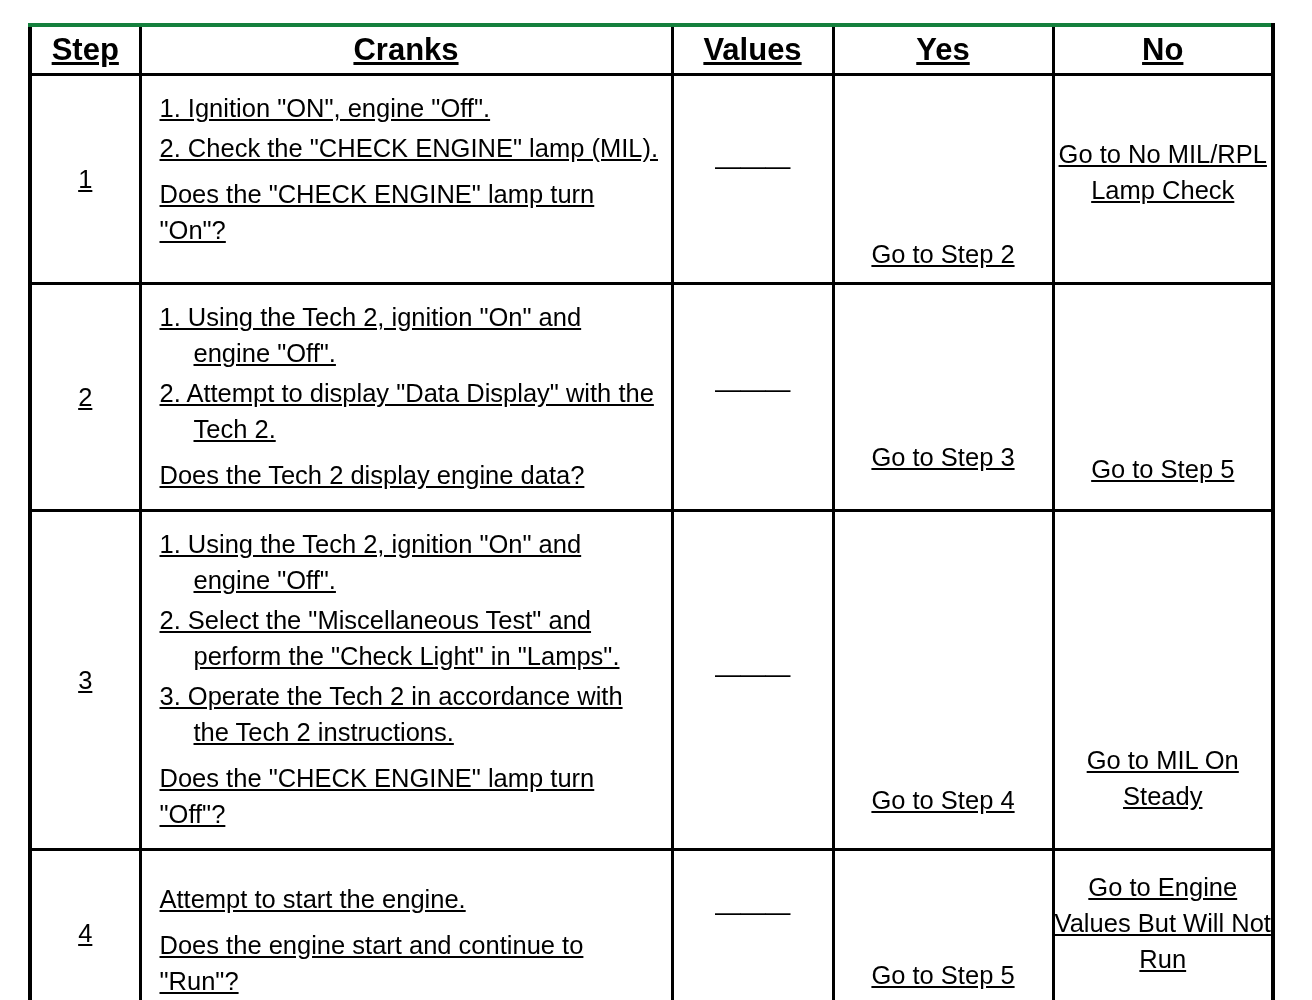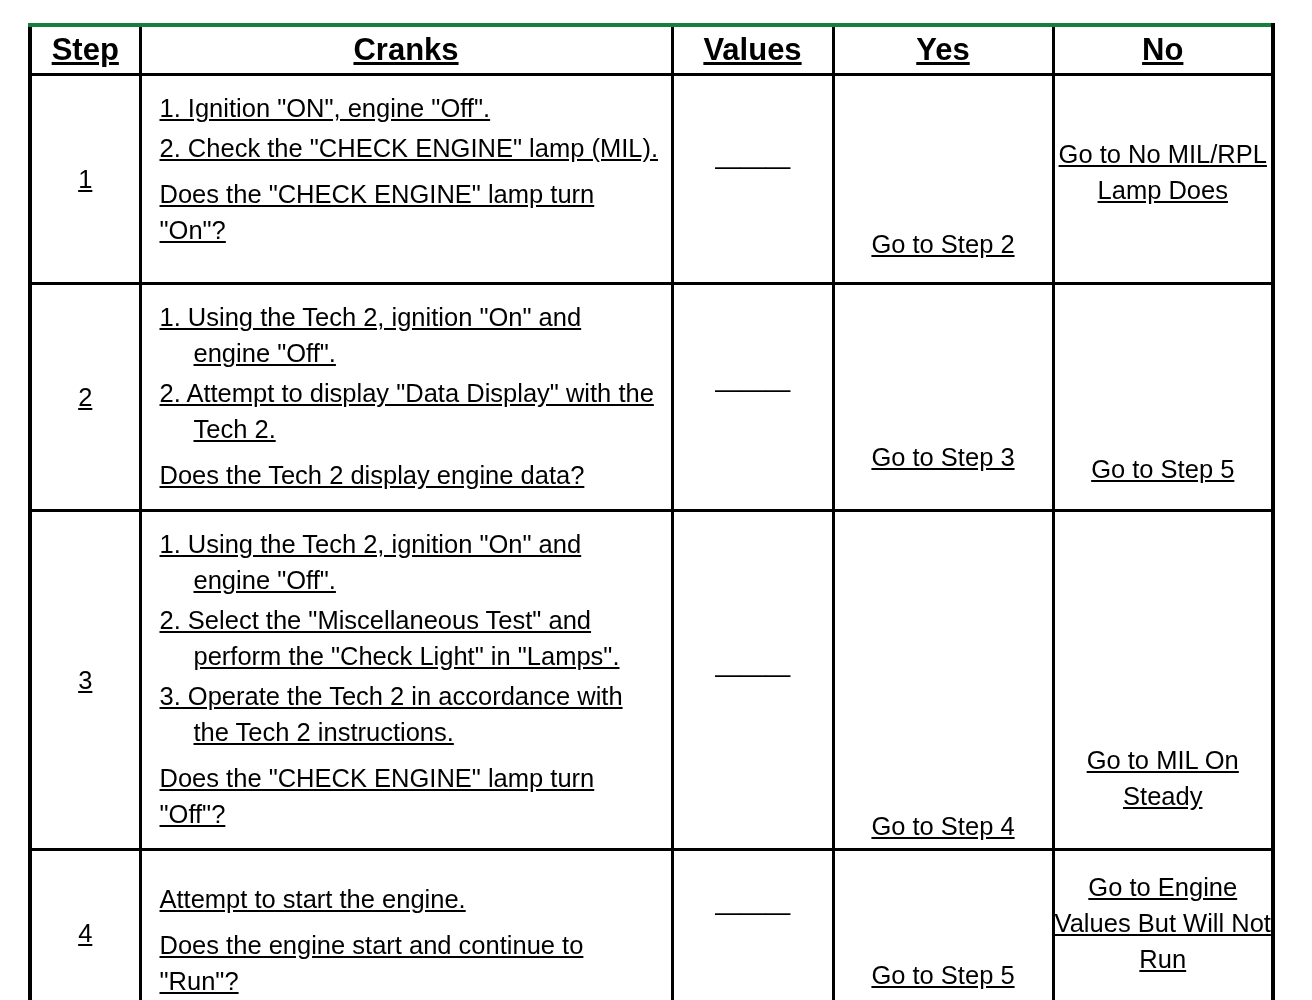--- a/index.html
+++ b/index.html
@@ -128,29 +128,29 @@
     text-align: center;
     vertical-align: bottom;
   }
   .branch {
     display: block;
     padding-bottom: 16px;
     line-height: 36px;
   }
 
   
-  tr.row-1 td.yes-cell .branch { padding-bottom: 20px; text-align: center; }
+  tr.row-1 td.yes-cell .branch { padding-bottom: 10px; text-align: center; }
   tr.row-1 td.no-cell  .branch { padding-bottom: 74px; }
   tr.row-1 td.values-cell      { padding-bottom: 26px; }
 
   tr.row-2 td.yes-cell .branch { padding-bottom: 34px; }
   tr.row-2 td.no-cell  .branch { padding-bottom: 22px; }
   tr.row-2 td.values-cell      { padding-bottom: 16px; }
 
-  tr.row-3 td.yes-cell .branch { padding-bottom: 4px; }
+  tr.row-3 td.yes-cell .branch { padding-bottom: 30px; }
   tr.row-3 td.no-cell  .branch { padding-bottom: 34px; }
   tr.row-3 td.values-cell      { padding-bottom: 12px; }
 
   tr.row-4 td.yes-cell .branch { padding-bottom: 22px; }
   tr.row-4 td.no-cell  .branch { padding-bottom: 38px; }
   tr.row-4 td.values-cell      { padding-bottom: 42px; }
 
   
   tr.row-1 { height: 209px; }
   tr.row-2 { height: 211px; }
@@ -194,21 +194,21 @@
             <span class="act-question">Does the "CHECK ENGINE" lamp turn "On"?</span>
           </span>
         </td>
         <td class="values-cell">
           <span class="dash">———</span>
         </td>
         <td class="yes-cell">
           <span class="branch">Go to Step 2</span>
         </td>
         <td class="no-cell">
-          <span class="branch">Go to No MIL/RPL Lamp Does</span>
+          <span class="branch">Go to No MIL/RPL Lamp Check</span>
         </td>
       </tr>
 
       <tr class="row-2">
         <td class="step-cell">
           <span class="step-num">2</span>
         </td>
         <td class="action-cell">
           <span class="act-block">
             <span class="act-item">1. Using the Tech 2, ignition "On" and engine "Off".</span>

